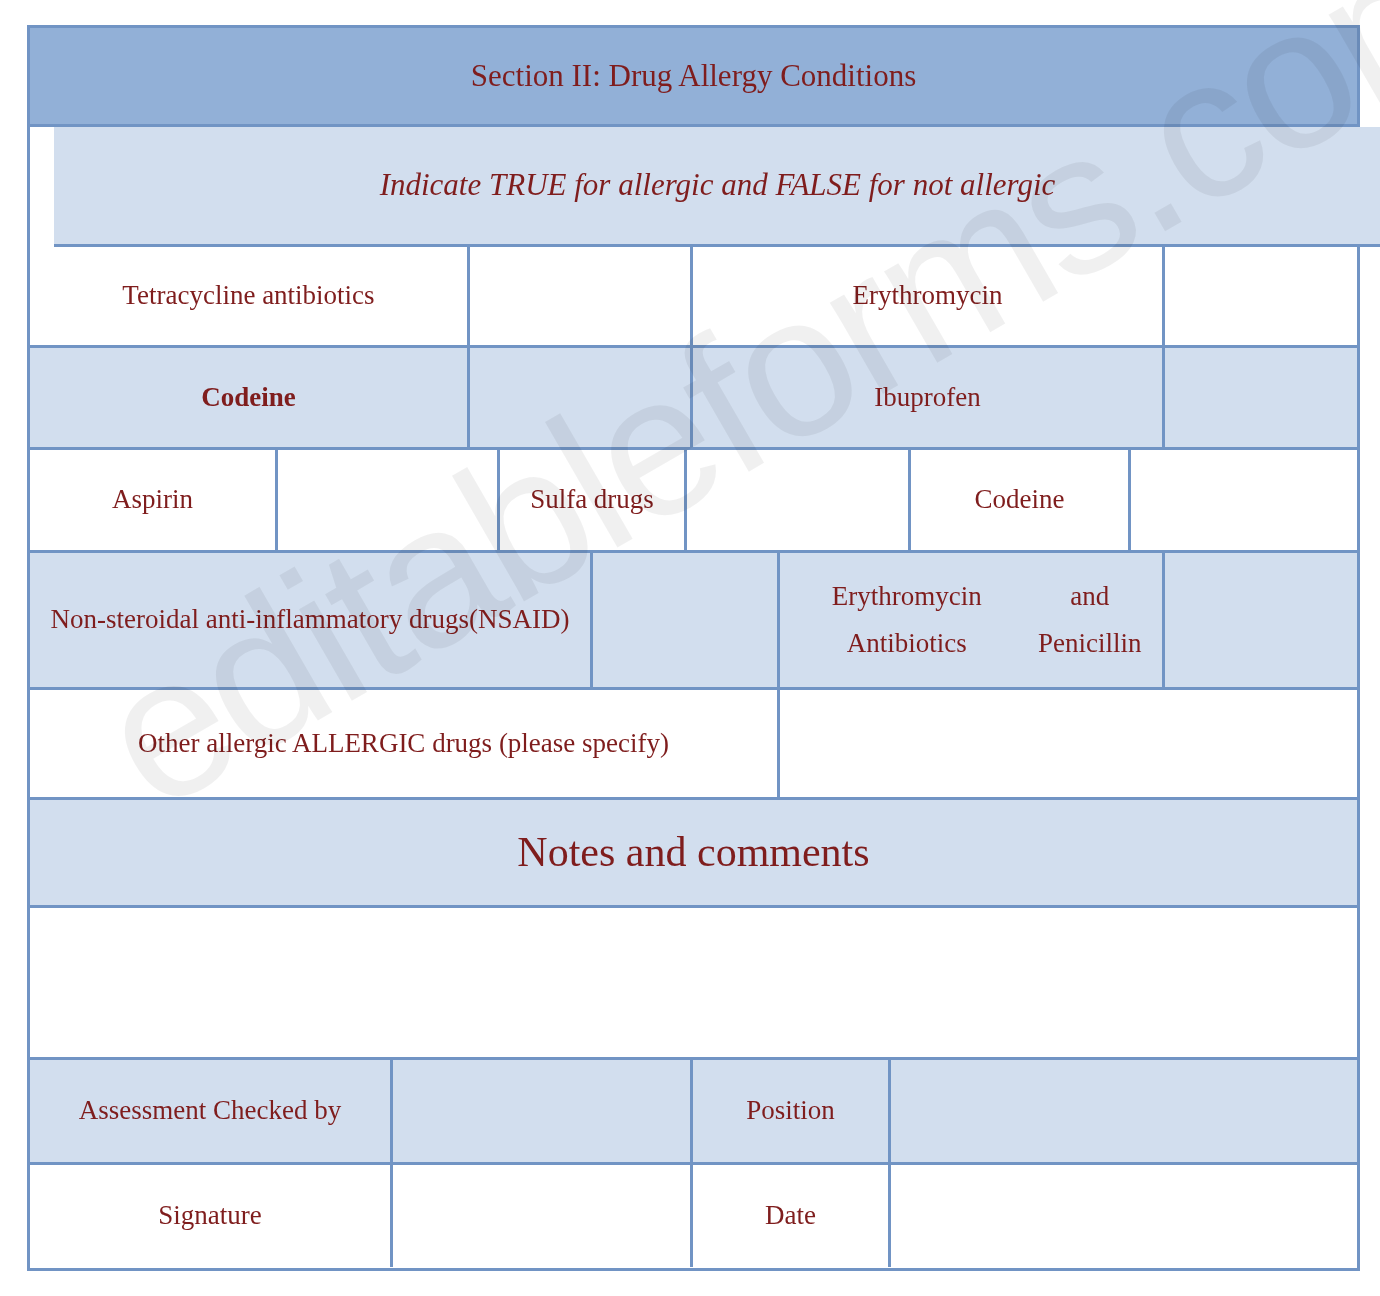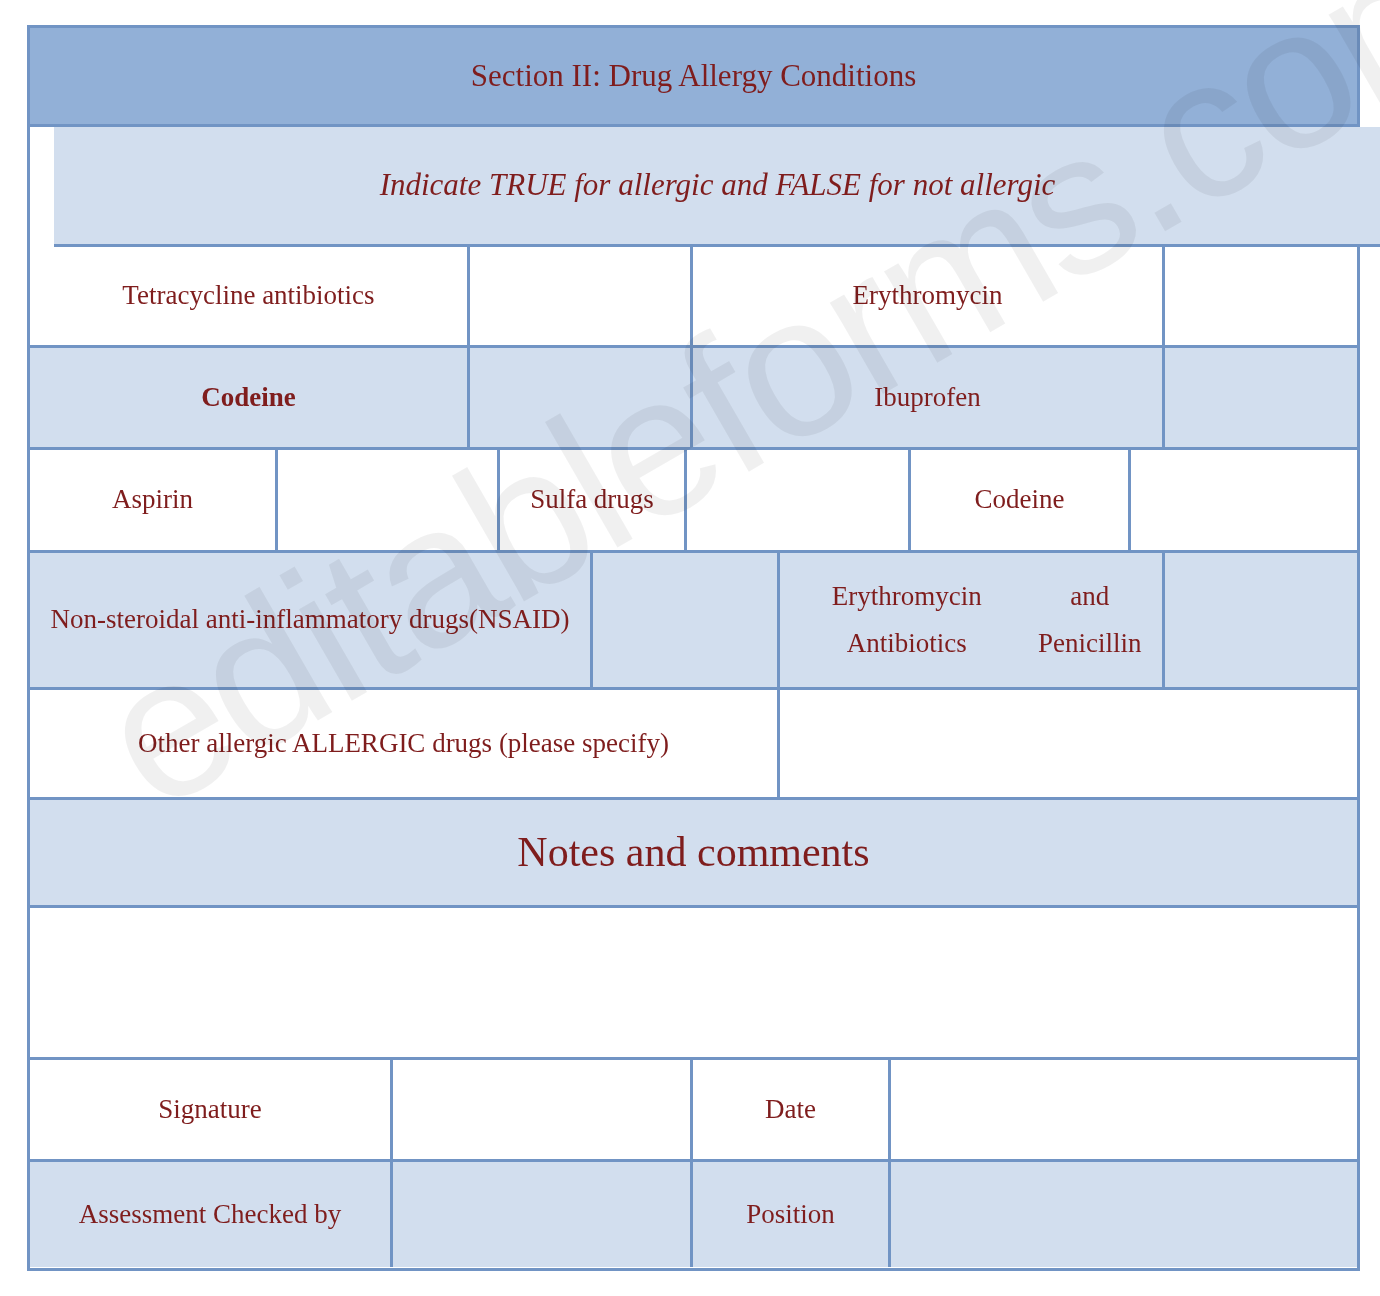--- a/index.html
+++ b/index.html
@@ -185,28 +185,28 @@
     </div>
 
     <div class="row row-notes-head">
       <div class="cell fill-light" style="width:100%;">Notes and comments</div>
     </div>
 
     <div class="row row-notes-body">
       <div class="cell fill-white" style="width:100%;"></div>
     </div>
 
+    <div class="row row-sign1">
+      <div class="cell fill-light" style="width:363px;">Assessment Checked by</div>
+      <div class="cell fill-light" style="width:300px;"></div>
+      <div class="cell fill-light" style="width:198px;">Position</div>
+      <div class="cell fill-light" style="width:466px;"></div>
+    </div>
+
     <div class="row row-sign2">
       <div class="cell fill-white" style="width:363px;">Signature</div>
       <div class="cell fill-white" style="width:300px;"></div>
       <div class="cell fill-white" style="width:198px;">Date</div>
       <div class="cell fill-white" style="width:466px;"></div>
     </div>
 
-    <div class="row row-sign1">
-      <div class="cell fill-light" style="width:363px;">Assessment Checked by</div>
-      <div class="cell fill-light" style="width:300px;"></div>
-      <div class="cell fill-light" style="width:198px;">Position</div>
-      <div class="cell fill-light" style="width:466px;"></div>
-    </div>
-
   </div>
 </div>
 
 </body></html>

